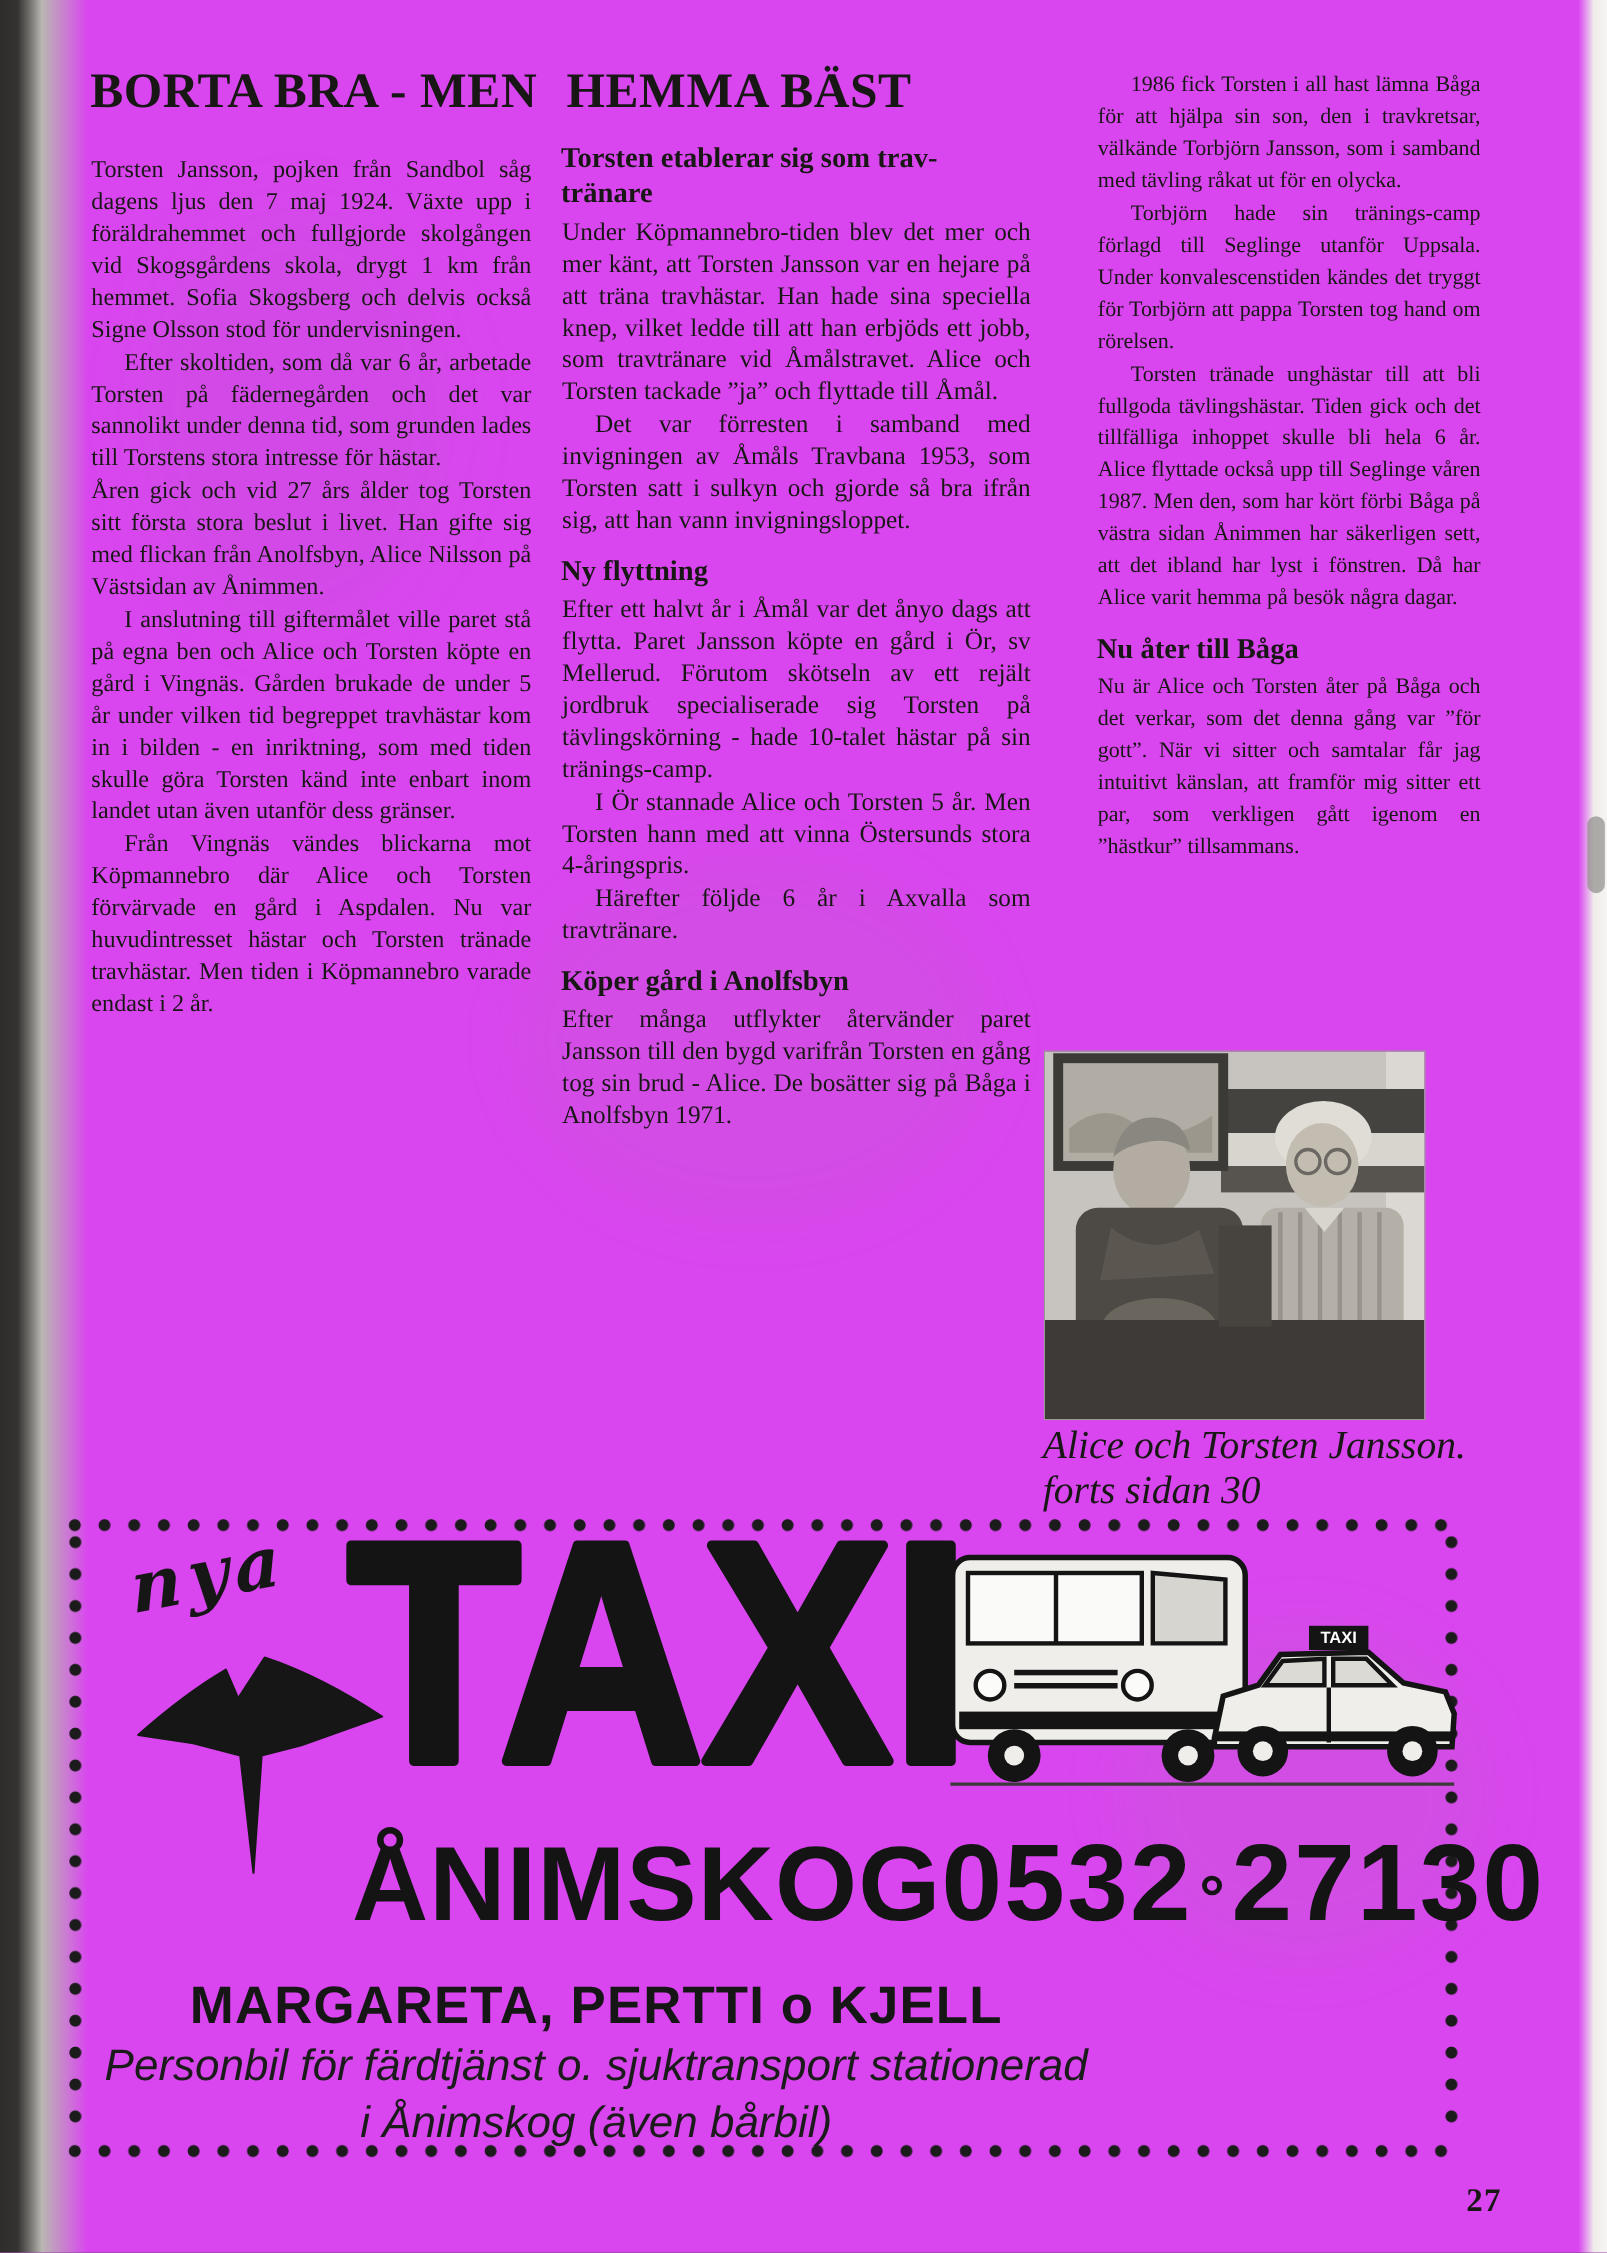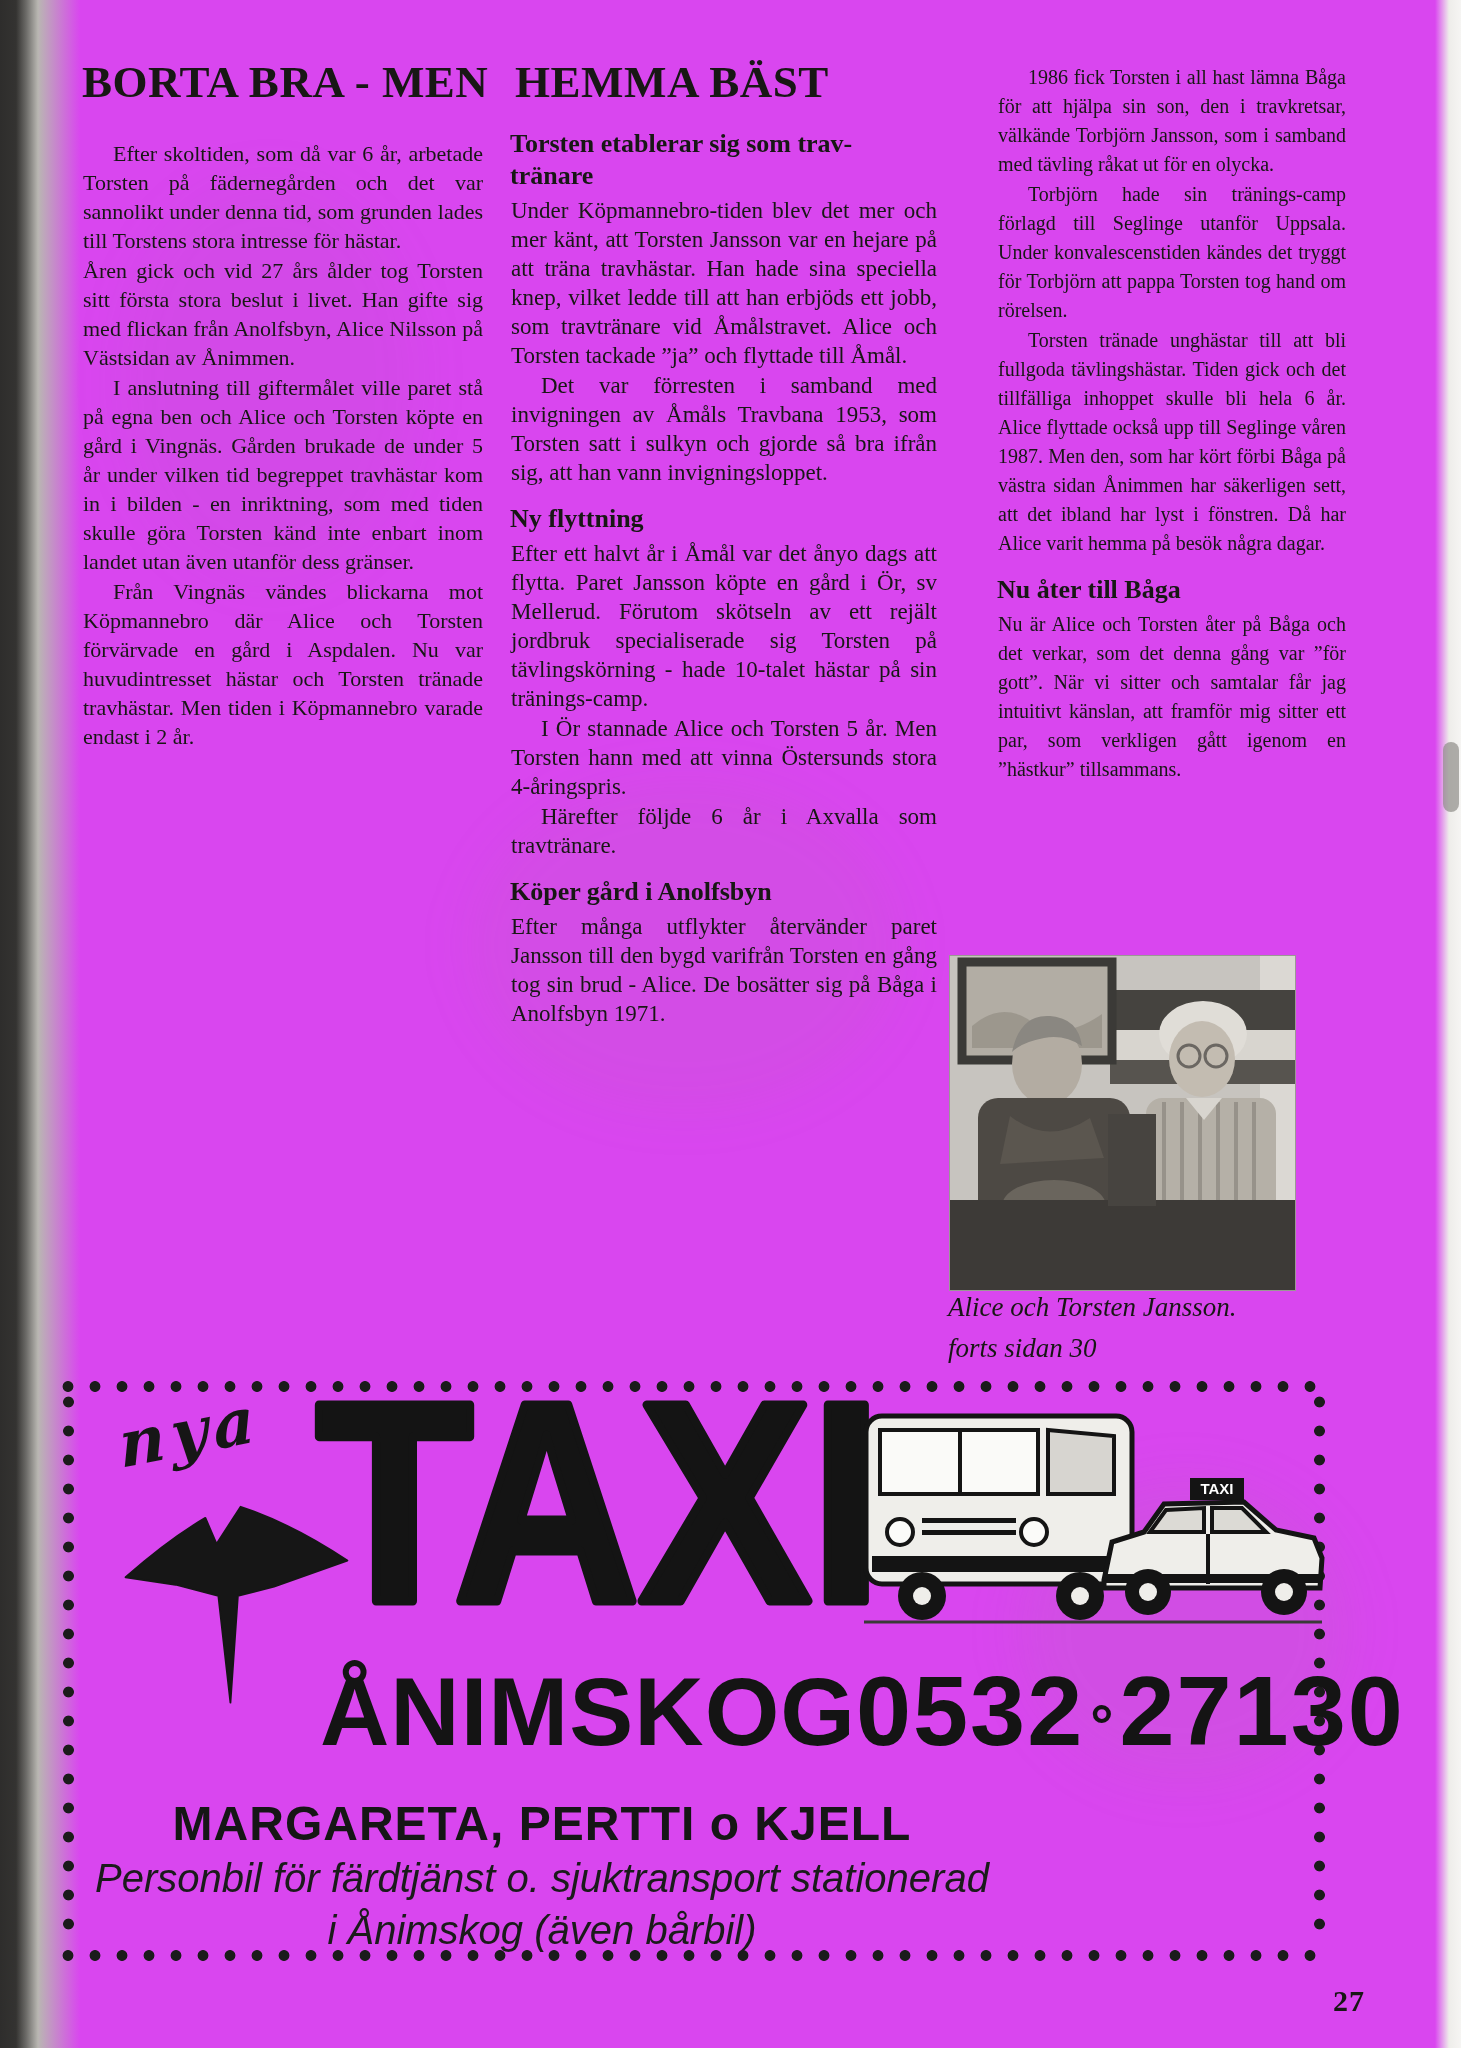--- a/index.html
+++ b/index.html
@@ -23,21 +23,21 @@
   .col p{margin:1px;}
   .col p.indent{text-indent:30px;}
   .col1{left:82px;top:138px;width:402px;font-size:22px;line-height:29px;}
   .col2{left:510px;top:128px;width:428px;font-size:23px;line-height:29px;}
   .col3{left:997px;top:62px;width:350px;font-size:20px;line-height:29px;}
   .subhead{margin:16px 0 4px 0;font-size:26px;line-height:32px;font-weight:bold;text-align:left;}
   .subhead.first{margin-top:0;}
 
   .photo{position:absolute;left:950px;top:956px;width:345px;height:334px;display:block;
          outline:1px solid #9a9894;}
-  .caption{position:absolute;left:948px;font-style:italic;font-size:27px;}
+  .caption{position:absolute;left:948px;font-style:italic;font-size:36px;}
   .cap1{top:1292px;}
   .cap2{top:1333px;}
 
   .pageno{position:absolute;left:1333px;top:1984px;font-size:30px;font-weight:bold;letter-spacing:1px;}
 
   
   .ad{position:absolute;left:62px;top:1380px;width:1268px;height:582px;}
   .dots-h{position:absolute;left:0;right:0;height:13px;
      background-image:radial-gradient(circle at 6px 6.5px,#1b1b1b 5px,rgba(0,0,0,0) 5.8px);
      background-size:27px 13px;background-repeat:repeat-x;}
@@ -77,20 +77,21 @@
   <div class="edge-right"></div>
   <div class="blob"></div>
   <div class="stain s1"></div>
   <div class="stain s2"></div>
   <div class="stain s3"></div>
 
   <h1 class="title title-left">BORTA BRA - MEN</h1>
   <h1 class="title title-right">HEMMA BÄST</h1>
 
   <div class="col col1">
+    <p>Torsten Jansson, pojken från Sandbol såg dagens ljus den 7 maj 1924. Växte upp i föräldrahemmet och fullgjorde skolgången vid Skogsgårdens skola, drygt 1 km från hemmet. Sofia Skogsberg och delvis också Signe Olsson stod för undervisningen.</p>
     <p class="indent">Efter skoltiden, som då var 6 år, arbetade Torsten på fädernegården och det var sannolikt under denna tid, som grunden lades till Torstens stora intresse för hästar.</p>
     <p>Åren gick och vid 27 års ålder tog Torsten sitt första stora beslut i livet. Han gifte sig med flickan från Anolfsbyn, Alice Nilsson på Västsidan av Ånimmen.</p>
     <p class="indent">I anslutning till giftermålet ville paret stå på egna ben och Alice och Torsten köpte en gård i Vingnäs. Gården brukade de under 5 år under vilken tid begreppet travhästar kom in i bilden - en inriktning, som med tiden skulle göra Torsten känd inte enbart inom landet utan även utanför dess gränser.</p>
     <p class="indent">Från Vingnäs vändes blickarna mot Köpmannebro där Alice och Torsten förvärvade en gård i Aspdalen. Nu var huvudintresset hästar och Torsten tränade travhästar. Men tiden i Köpmannebro varade endast i 2 år.</p>
   </div>
 
   <div class="col col2">
     <h3 class="subhead first"><span>Torsten etablerar sig som trav-</span><br><span>tränare</span></h3>
     <p>Under Köpmannebro-tiden blev det mer och mer känt, att Torsten Jansson var en hejare på att träna travhästar. Han hade sina speciella knep, vilket ledde till att han erbjöds ett jobb, som travtränare vid Åmålstravet. Alice och Torsten tackade ”ja” och flyttade till Åmål.</p>
     <p class="indent">Det var förresten i samband med invigningen av Åmåls Travbana 1953, som Torsten satt i sulkyn och gjorde så bra ifrån sig, att han vann invigningsloppet.</p>

